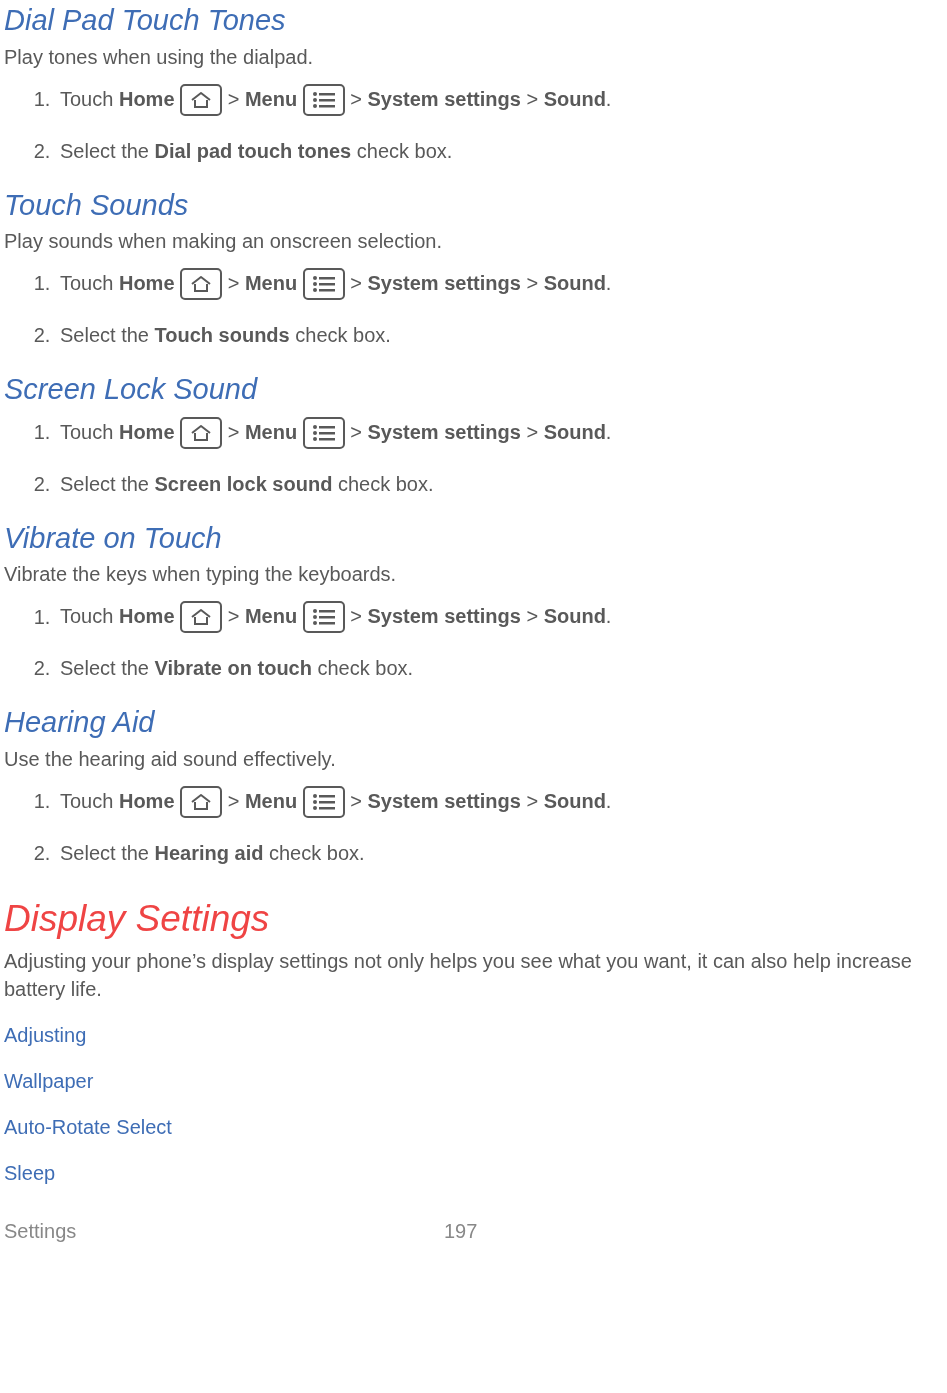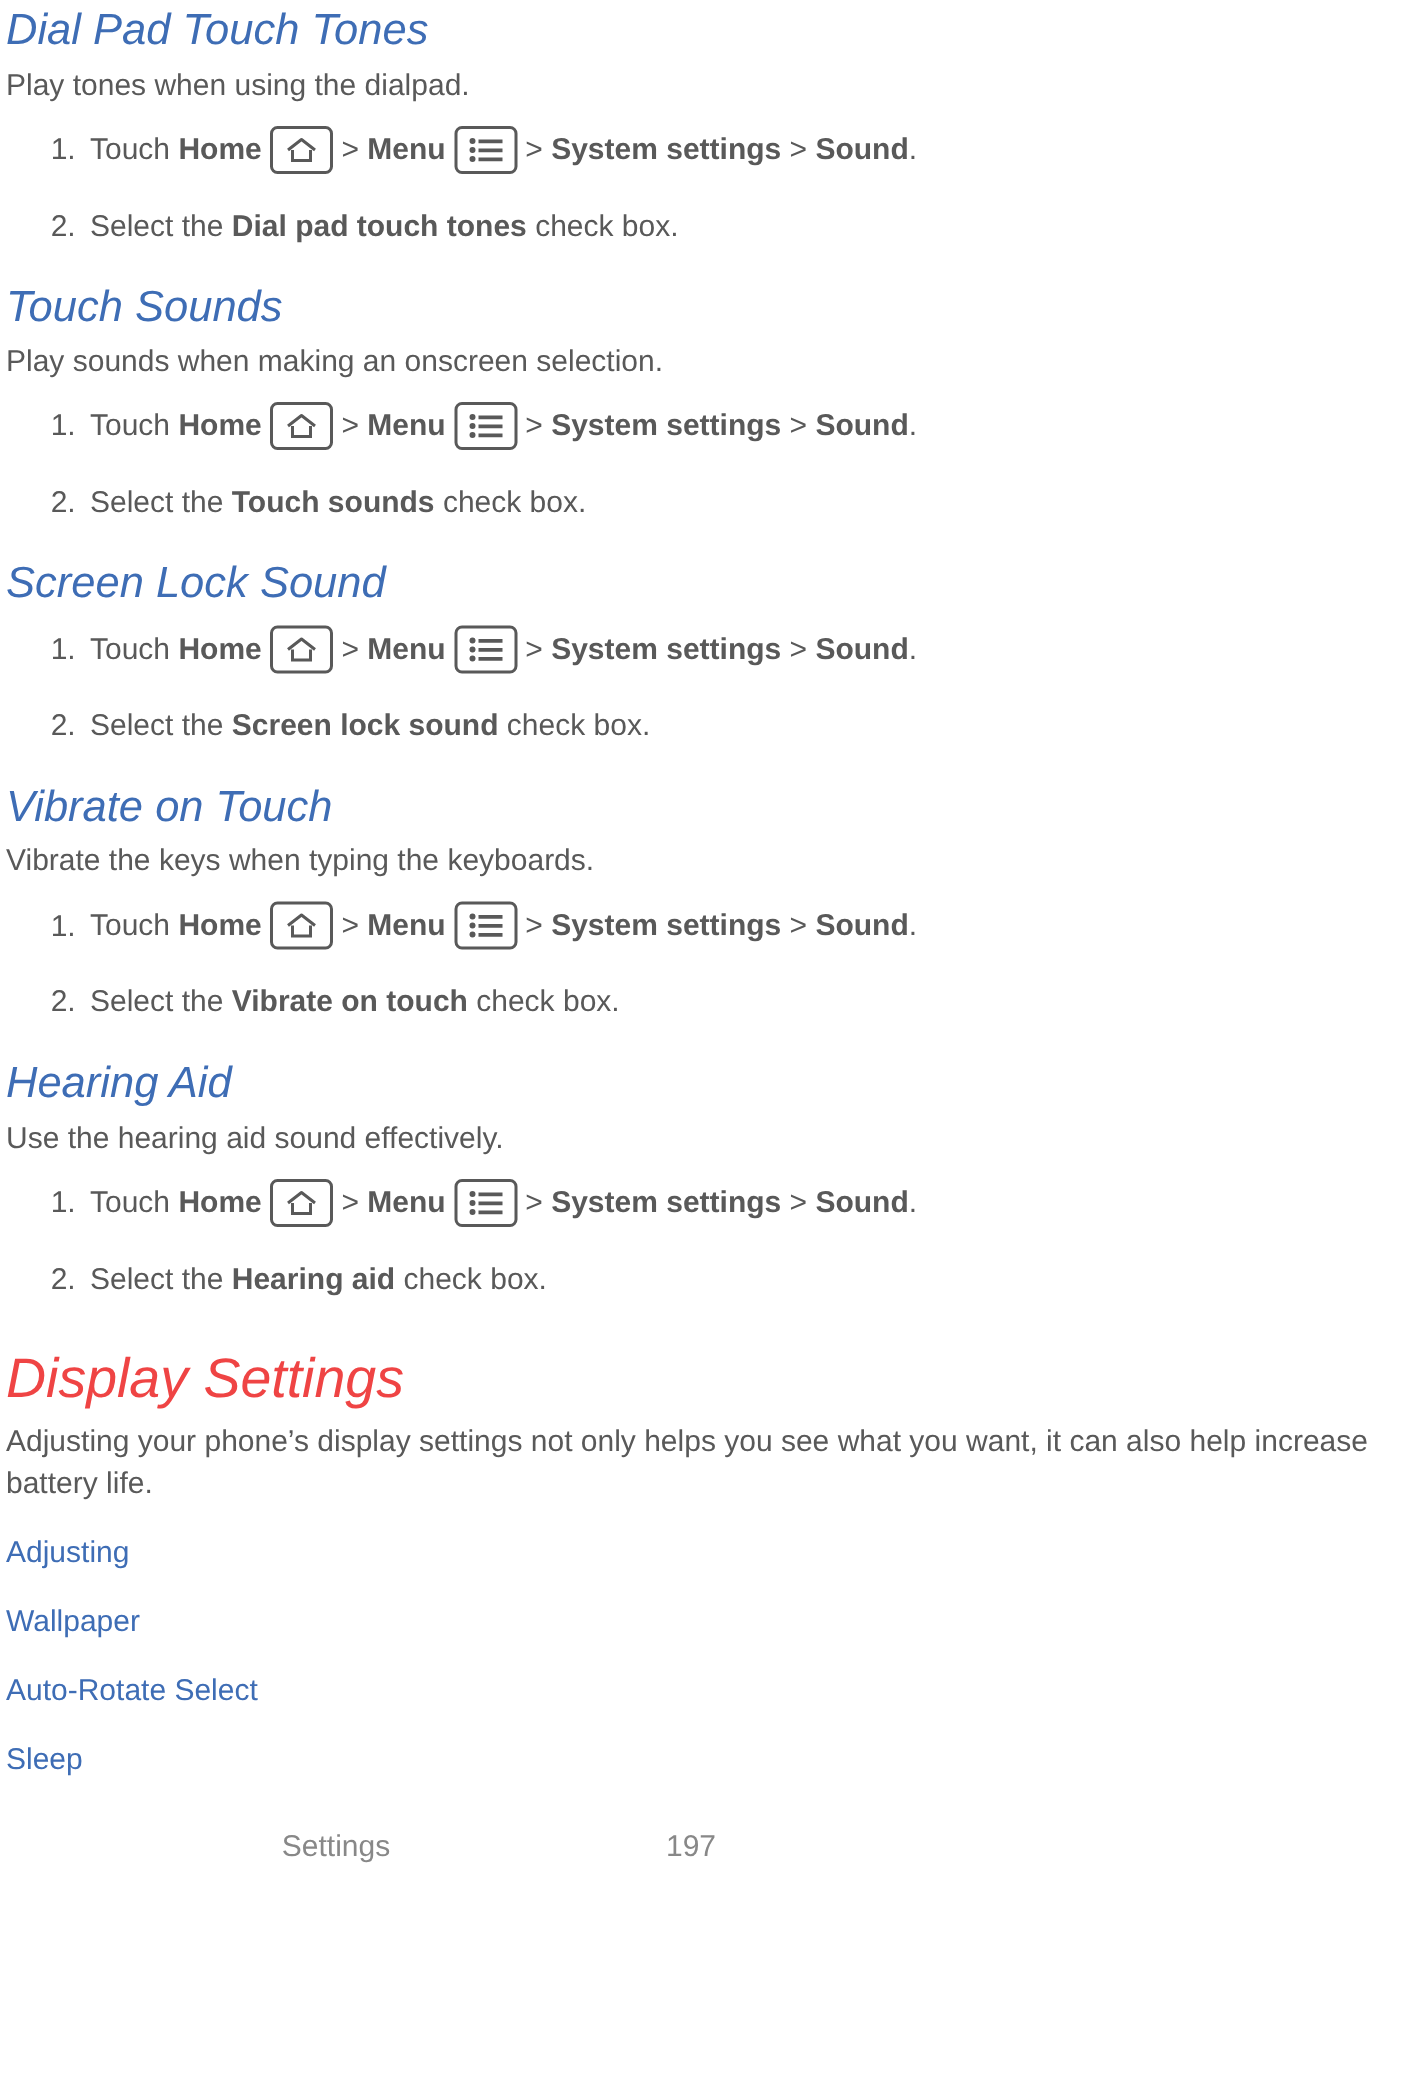--- a/index.html
+++ b/index.html
@@ -63,21 +63,20 @@
     font-size: 20px;
   }
   .footer {
     margin-top: 30px;
     font-size: 20px;
     color: #888888;
     display: flex;
   }
   .footer .ftitle {
     width: 440px;
-    text-align: center;
   }
   b { color: #595959; font-weight: bold; }
 </style>
 </head>
 <body>
 
 <div class="page">
 
   <div id="sections-container">
       <div>

